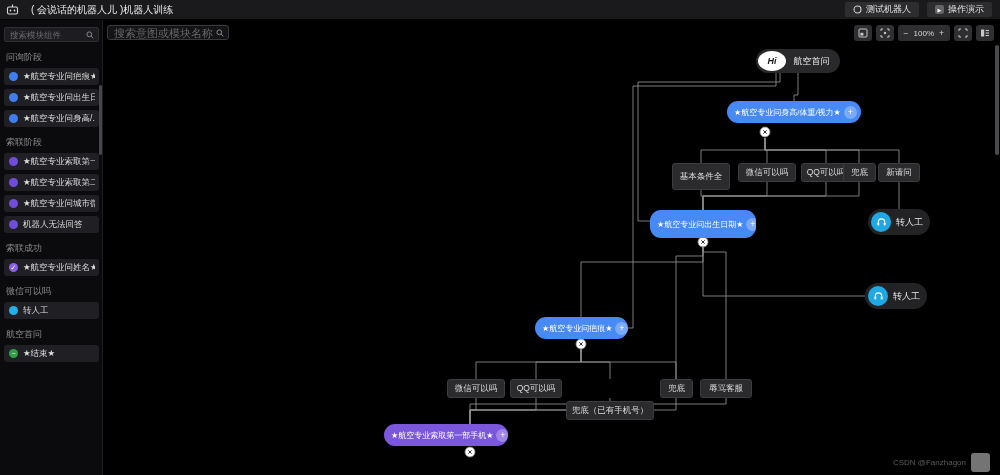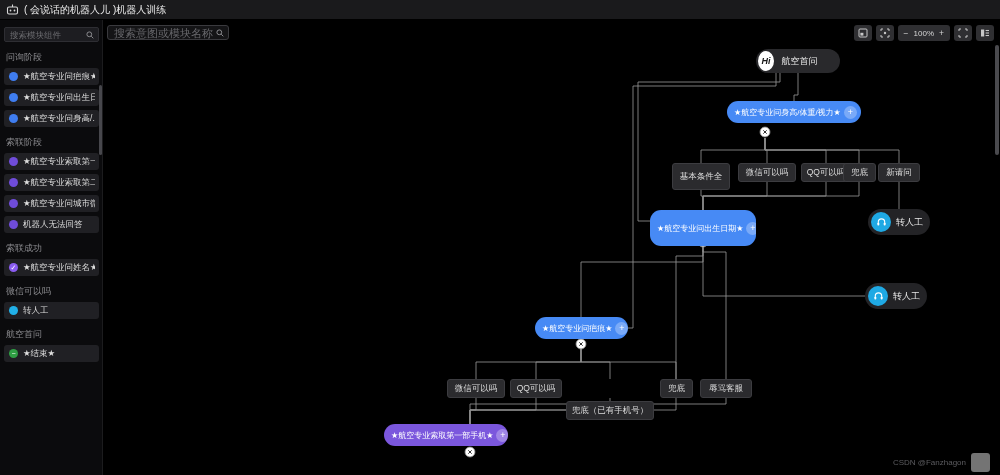--- a/index.html
+++ b/index.html
@@ -4,21 +4,21 @@
 <style>
   * { margin:0; padding:0; box-sizing:border-box; }
   body { width:1000px; height:475px; overflow:hidden; background:#000;
          font-family:"Liberation Sans","DejaVu Sans",sans-serif; }
   .app { position:relative; width:1000px; height:475px; background:#000; overflow:hidden; }
 
   
   .topbar { position:absolute; left:0; top:0; width:1000px; height:20px; background:#1a1a1c;
             display:flex; align-items:center; justify-content:space-between; z-index:30;
             border-bottom:1px solid #000; }
-  .topbar-left { display:flex; align-items:center; gap:5px; padding-left:6px; }
+  .topbar-left { display:flex; align-items:center; gap:12px; padding-left:6px; }
   .app-title { color:#ececec; font-size:10px; }
   .topbar-right { display:flex; align-items:center; gap:8px; padding-right:8px; }
   .tb-btn { display:flex; align-items:center; gap:4px; height:15px; padding:0 8px;
             background:#2d2d30; border:none; border-radius:2px; color:#e0e0e0; font-size:9px; cursor:pointer; }
   .demo-sq { width:9px; height:9px; border-radius:2px; background:#636366; color:#fff; font-size:5px;
              display:flex; align-items:center; justify-content:center; }
 
   
   .sidebar { position:absolute; left:0; top:20px; width:103px; height:455px; background:#0b0b0d;
              border-right:1px solid #1c1c1e; padding:7px 4px 4px 4px; z-index:20; }
@@ -65,21 +65,21 @@
   .node { position:absolute; display:flex; align-items:center; white-space:nowrap; overflow:hidden;
           cursor:pointer; pointer-events:auto; }
   .node.intent { border-radius:11px; color:#fff; font-size:8px; padding:0 4px 0 7px; justify-content:space-between; gap:3px; }
   .node.intent.blue   { background:#478af5; }
   .node.intent.purple { background:#7b57dd; }
   .plus { width:13px; height:13px; border-radius:50%; background:rgba(255,255,255,.28); color:#fff;
           font-size:9px; line-height:13px; text-align:center; flex:none; }
   .node.branch { background:#2b2b2e; border:1px solid #3c3c40; border-radius:3px; color:#dcdcdc;
                  font-size:8.5px; justify-content:center; padding:0 4px; }
   .node.root { background:#29292c; border-radius:12px; color:#ececec; font-size:9px; gap:5px; padding:0 8px 0 2px; }
-  .hi-badge { width:16px; height:20px; border-radius:50%; background:#fff; color:#1b1b1b; font-style:italic;
+  .hi-badge { width:28px; height:20px; border-radius:50%; background:#fff; color:#1b1b1b; font-style:italic;
               font-weight:bold; font-size:9px; display:flex; align-items:center; justify-content:center; flex:none; }
   .node.agent { background:#232326; border-radius:13px; color:#e8e8e8; font-size:9px; gap:5px; padding:0 8px 0 3px; }
   .agent-circle { width:20px; height:20px; border-radius:50%; background:#1fa9e4; display:flex;
                   align-items:center; justify-content:center; flex:none; }
 
   
   .watermark { position:absolute; right:10px; bottom:3px; display:flex; align-items:center; gap:5px; z-index:15; }
   .watermark span { color:#5c5c60; font-size:8px; }
   .wm-avatar { width:19px; height:19px; border-radius:3px; background:#9b9b9b; opacity:.75; }
 </style>
@@ -90,20 +90,32 @@
 
   <div class="topbar">
     <div class="topbar-left">
       <svg width="13" height="11" viewBox="0 0 13 11">
         <rect x="1.5" y="3" width="10" height="7" rx="1.5" fill="none" stroke="#d8d8d8" stroke-width="1.1"></rect>
         <circle cx="4.5" cy="6.5" r="0.9" fill="#d8d8d8"></circle>
           <circle cx="8.5" cy="6.5" r="0.9" fill="#d8d8d8"></circle>
         <line x1="6.5" y1="0.5" x2="6.5" y2="3" stroke="#d8d8d8" stroke-width="1.1"></line>
       </svg>
       <span class="app-title">( 会说话的机器人儿 )机器人训练</span>
+    </div>
+    <div class="topbar-right">
+      <button class="tb-btn">
+        <svg width="9" height="9" viewBox="0 0 9 9">
+          <circle cx="4.5" cy="4.5" r="3.5" fill="none" stroke="#cfcfcf" stroke-width="1.1"></circle>
+        </svg>
+        <span>测试机器人</span>
+      </button>
+      <button class="tb-btn">
+        <span class="demo-sq">▶</span>
+        <span>操作演示</span>
+      </button>
     </div>
   </div>
 
   <div class="sidebar">
     <div class="search-box">
       <input type="text" placeholder="搜索模块组件" style="">
       <svg class="mag" width="8" height="8" viewBox="0 0 8 8">
         <circle cx="3.3" cy="3.3" r="2.4" fill="none" stroke="#8a8a8e" stroke-width="1"></circle>
         <line x1="5.2" y1="5.2" x2="7.3" y2="7.3" stroke="#8a8a8e" stroke-width="1"></line>
       </svg>
@@ -270,21 +282,21 @@
         </div>
         <div class="node branch" style="left: 801px; top: 163px; width: 50px; height: 19px;">
           <span>QQ可以吗</span>
         </div>
         <div class="node branch" style="left: 843px; top: 163px; width: 33px; height: 19px;">
           <span>兜底</span>
         </div>
         <div class="node branch" style="left: 878px; top: 163px; width: 42px; height: 19px;">
           <span>新请问</span>
         </div>
-        <div class="node intent blue" style="left: 650px; top: 210px; width: 106px; height: 36px;">
+        <div class="node intent blue" style="left: 650px; top: 210px; width: 106px; height: 28px;">
           <span>★航空专业问出生日期★</span>
           <span class="plus">+</span>
         </div>
         <div class="node agent" style="left: 868px; top: 209px; width: 62px; height: 26px;">
           <div class="agent-circle">
             <svg width="11" height="11" viewBox="0 0 12 12">
               <path d="M2.5 7.5 V5.5 a3.5 3.5 0 0 1 7 0 V7.5" stroke="#fff" fill="none" stroke-width="1.2"></path>
               <rect x="1.5" y="6.3" width="2.1" height="3" rx="0.9" fill="#fff"></rect>
               <rect x="8.4" y="6.3" width="2.1" height="3" rx="0.9" fill="#fff"></rect>
             </svg>

